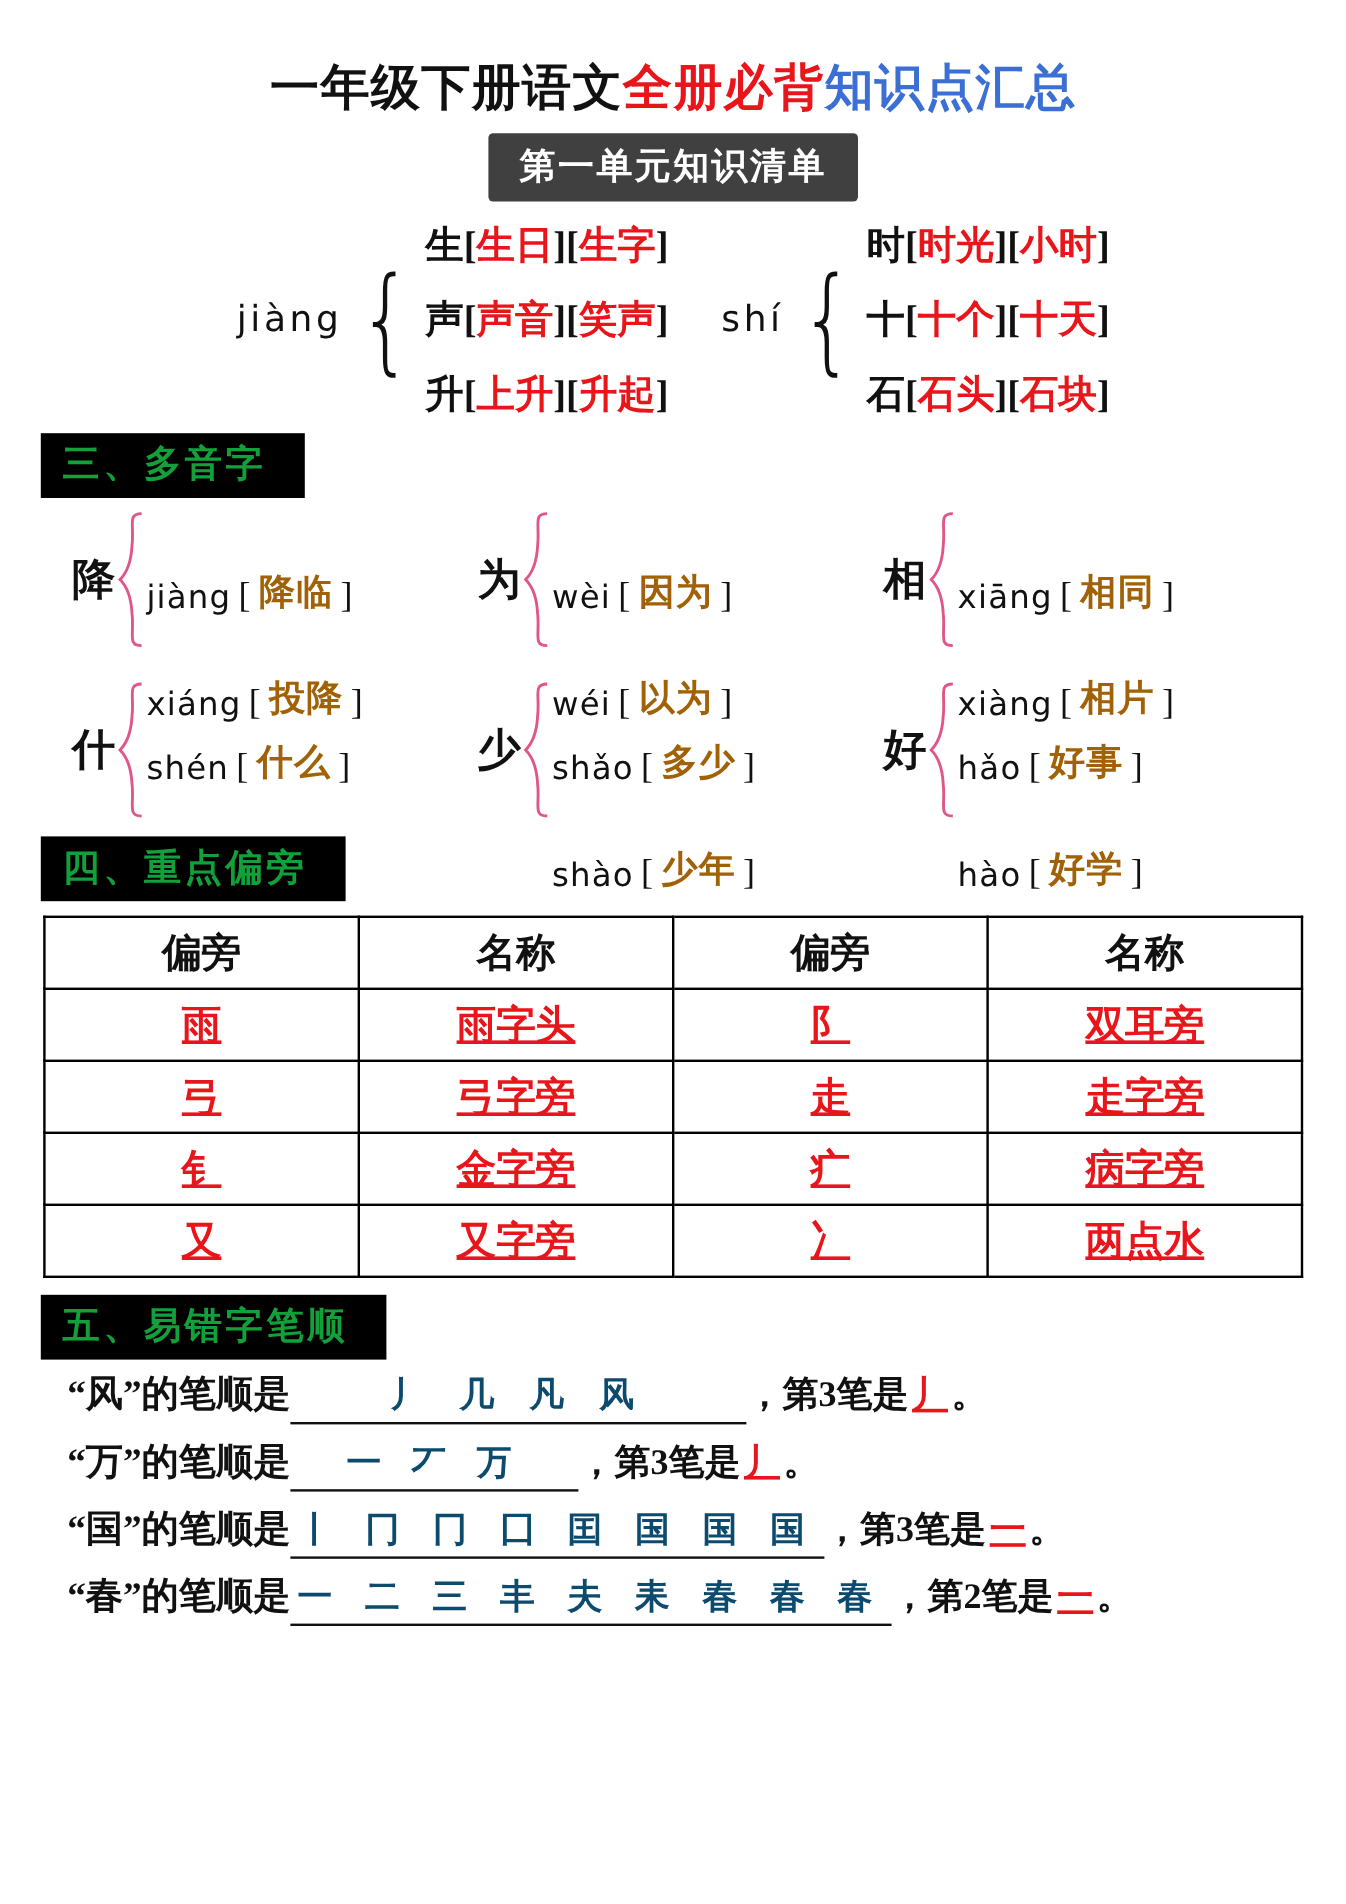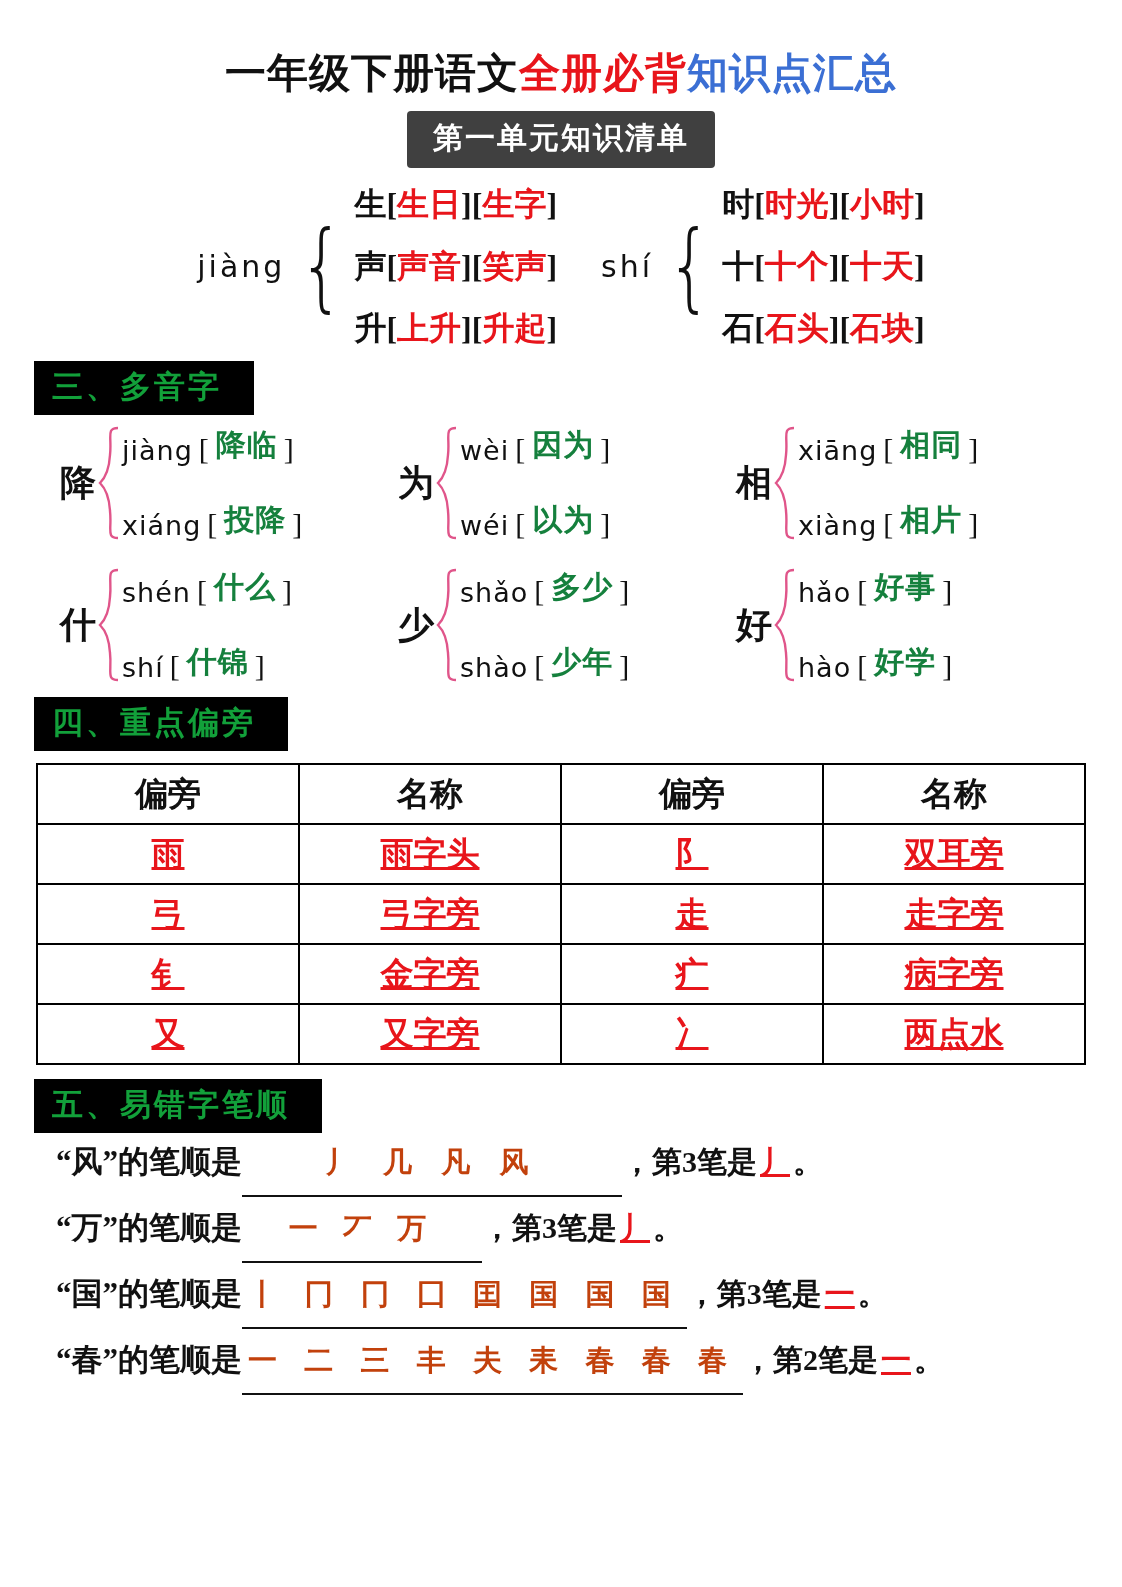--- a/index.html
+++ b/index.html
@@ -130,24 +130,25 @@
     font-size: 27px;
     white-space: nowrap;
     font-family: "DejaVu Sans", sans-serif;
     letter-spacing: 1px;
     display: flex;
     align-items: flex-end;
     gap: 6px;
   }
   .duo-line .py { color: #111; }
   .duo-line .wd {
-    color: #15803d;
+    color: #a16207;
     font-weight: bold;
     font-family: "Liberation Serif", serif;
     font-size: 30px;
+    margin-top: 48px;
   }
   .duo-line .brk { font-family: "Liberation Serif", serif; font-size: 30px; }
 
   
   .tbl-wrap { padding: 0 36px; margin-top: 12px; }
   table.pb {
     width: 100%;
     border-collapse: collapse;
     table-layout: fixed;
   }
@@ -167,23 +168,23 @@
     display: flex;
     align-items: baseline;
     font-size: 30px;
     font-weight: bold;
     color: #111;
     margin-bottom: 10px;
     white-space: nowrap;
   }
   .stroke-line .lead { font-size: 31px; }
   .strokes {
-    color: #c2410c;
+    color: #0c4a6e;
     border-bottom: 2px solid #111;
-    padding: 0 6px 12px 6px;
+    padding: 0 6px 2px 6px;
     letter-spacing: 9px;
     font-size: 29px;
     display: inline-block;
     min-width: 240px;
     text-align: center;
   }
   .strokes.wide { letter-spacing: 11px; min-width: 380px; }
   .strokes.widest { letter-spacing: 10px; min-width: 420px; }
   .nth { font-size: 30px; }
   .nth .ans { color: #e8151b; text-decoration: underline; padding: 0 3px; }

